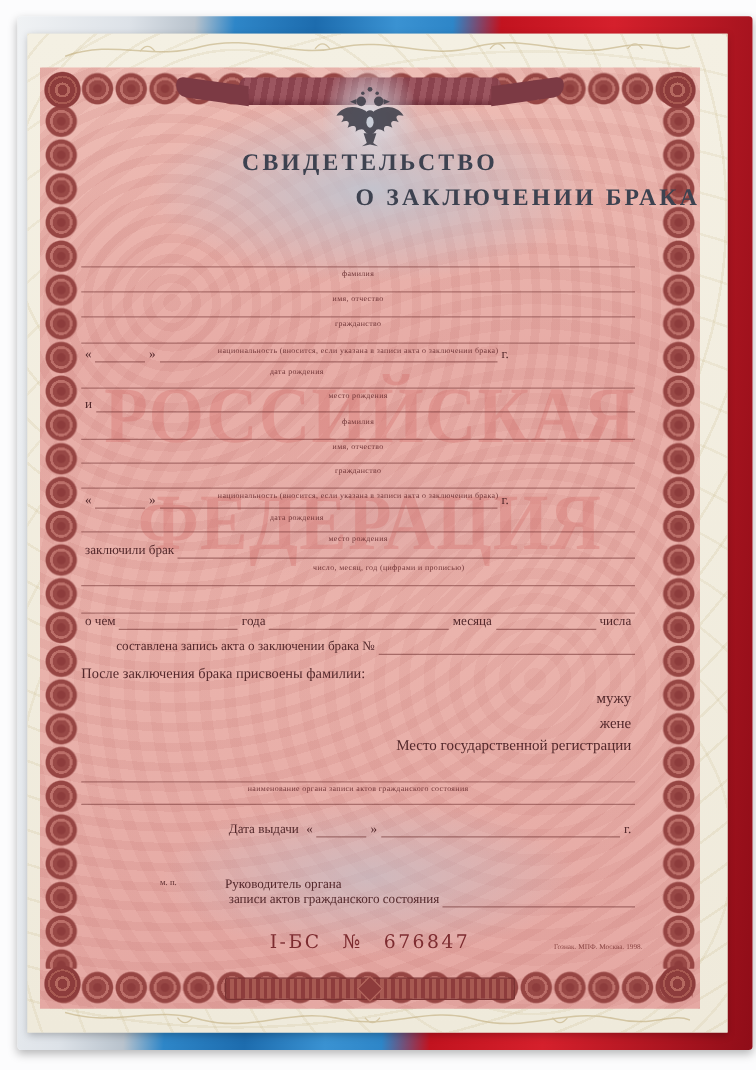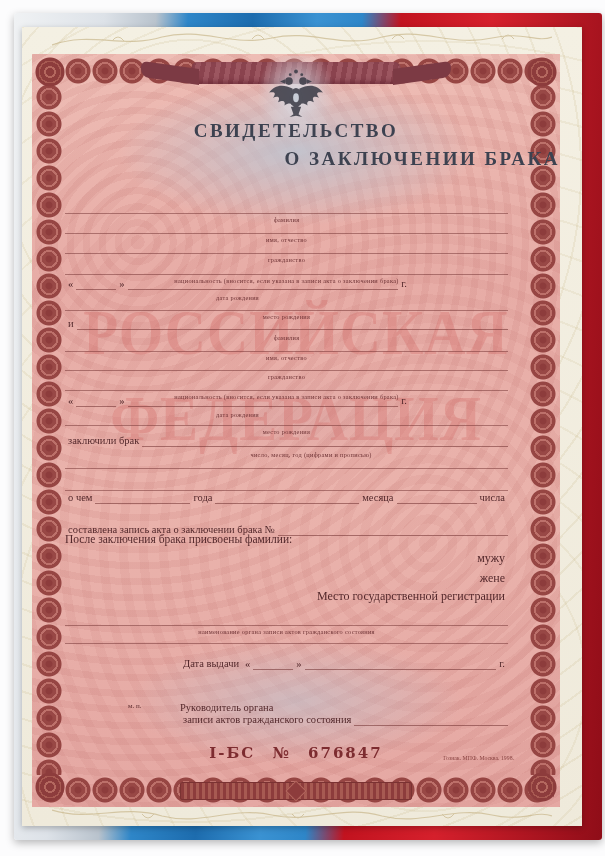--- a/index.html
+++ b/index.html
@@ -62,21 +62,21 @@
   .frow{position:absolute;left:33px;right:52px;display:flex;align-items:flex-end;height:13px;
        font-size:10.5px;line-height:1.1;color:#54292c;z-index:5;}
   .frow .seg{flex:1 1 auto;border-bottom:1px solid rgba(112,48,48,.55);height:100%;}
   .frow .s40{flex:0 0 40px;} .frow .s95{flex:0 0 95px;} .frow .s80{flex:0 0 80px;}
   .frow .w{white-space:nowrap;padding:0 3px;}
   .frow.big{height:14px;font-size:12px;flex-direction:column;}
   .trow{position:absolute;left:33px;right:52px;font-size:11.5px;color:#54292c;z-index:5;}
   .title{position:absolute;left:0;right:0;text-align:center;font-weight:bold;font-size:19px;
        letter-spacing:2.5px;color:#3d4250;z-index:5;}
   .mp{position:absolute;font-size:7px;color:#5f2f31;z-index:5;margin-top:12px;}
-  .serial{position:absolute;left:0;right:0;text-align:center;font-weight:bold;font-size:15px;
+  .serial{position:absolute;left:0;right:0;text-align:center;font-weight:normal;font-size:15px;
        letter-spacing:2px;word-spacing:10px;color:#7d2c30;z-index:5;font-family:"DejaVu Serif",serif;}
   .printer{position:absolute;right:46px;font-size:5.8px;color:#8a4543;z-index:5;}
 </style>
 </head>
 <body>
 
 <div class="photo">
   <div class="folder"></div>
 
   <div class="sheet">
@@ -180,21 +180,21 @@
 
       <div class="frow" style="top:437px;">
         <span class="w">о чем</span>
           <span class="seg s95"></span>
           <span class="w">года</span>
           <span class="seg"></span>
           <span class="w">месяца</span>
           <span class="seg s80"></span>
           <span class="w">числа</span>
       </div>
-      <div class="frow" style="top:469px;">
+      <div class="frow" style="top:457px;margin-left:25px;">
         <span class="w">составлена запись акта о заключении брака №</span>
           <span class="seg"></span>
       </div>
       <div class="trow" style="top:479px;">После заключения брака присвоены фамилии:</div>
       <div class="frow big" style="top:498px;">
         <span class="w">мужу</span>
           <span class="seg"></span>
       </div>
       <div class="frow big" style="top:518px;">
         <span class="w">жене</span>

